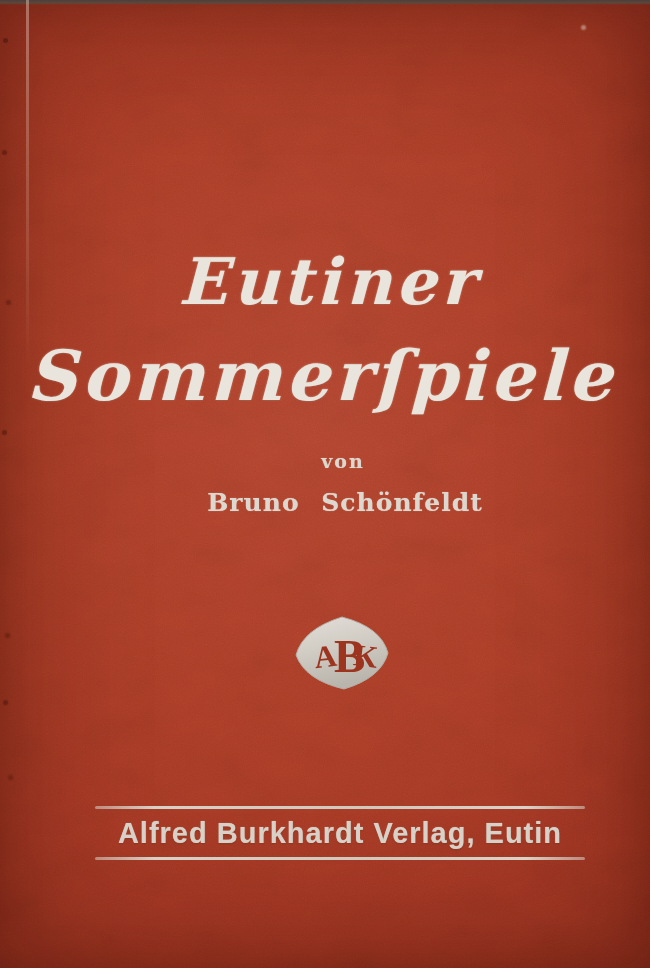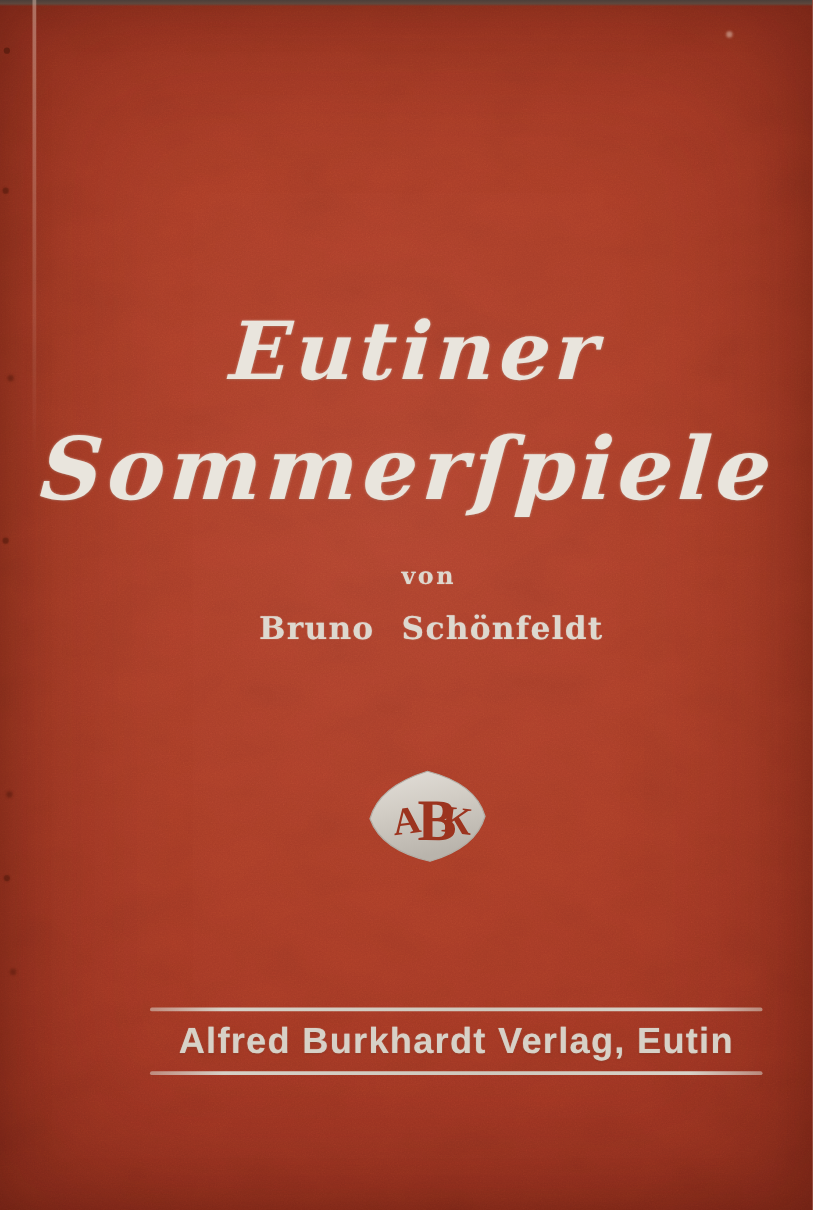--- a/index.html
+++ b/index.html
@@ -83,21 +83,21 @@
     font-size: 25px;
     color: #ddd8cf;
     letter-spacing: 1px;
     word-spacing: 12px;
     text-shadow: 0 0 1px rgba(250,245,235,0.5);
   }
 
   .logo { position: absolute; left: 294px; top: 614px; }
 
   .pub-band {
-    position: absolute; left: 120px; top: 806px; width: 490px;
+    position: absolute; left: 95px; top: 806px; width: 490px;
   }
   .pub-rule {
     height: 3px;
     background: linear-gradient(to right,
       rgba(215,208,198,0.55), #d6d0c6 12%, #cfc8bd 55%, #d8d2c8 88%, rgba(215,208,198,0.55));
     border-radius: 2px;
   }
   .pub-text {
     padding: 8px 0 7px 0;
     text-align: center;

